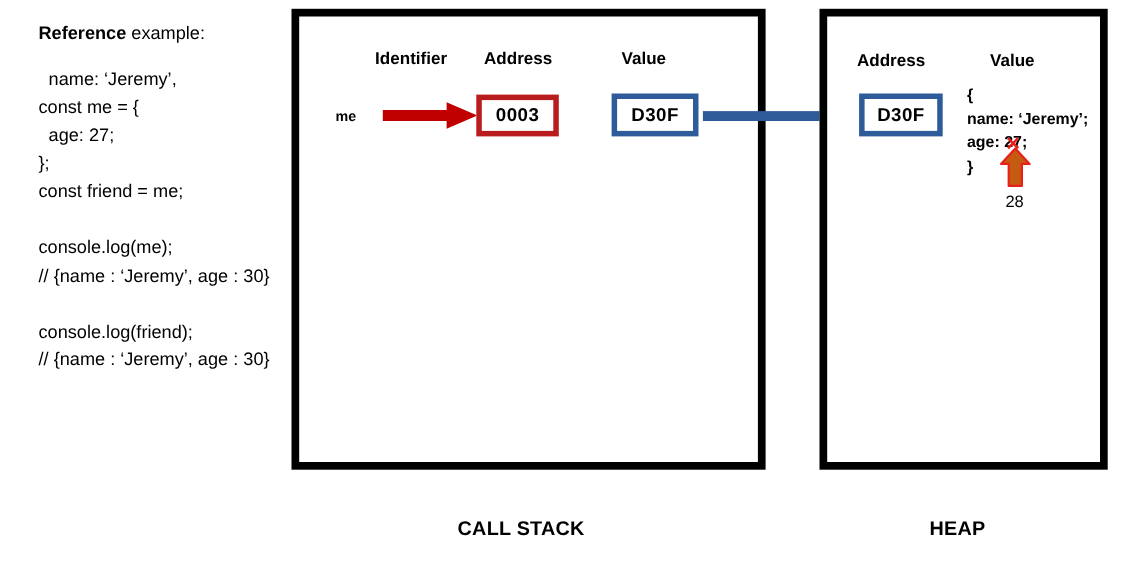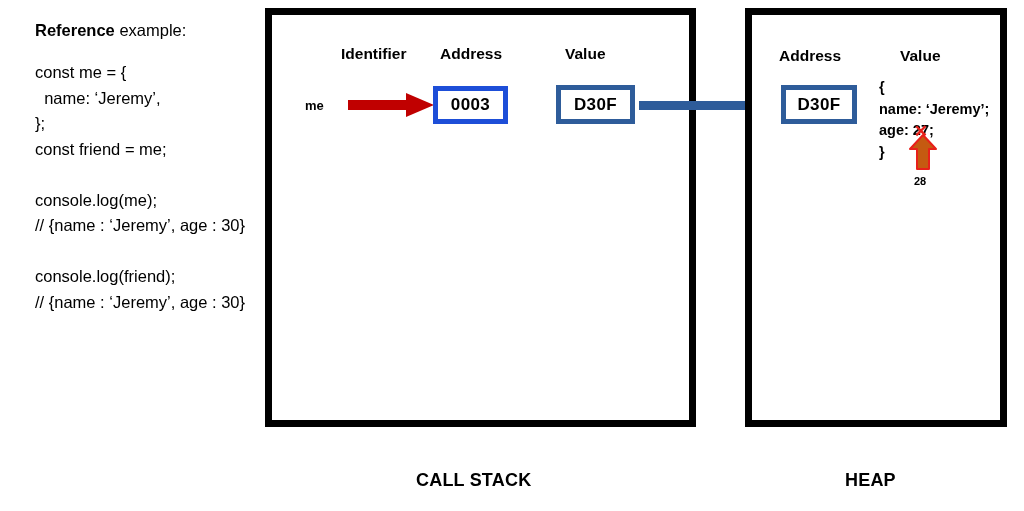--- a/index.html
+++ b/index.html
@@ -106,21 +106,21 @@
     display: flex;
     align-items: center;
     justify-content: center;
     font-size: 17px;
     font-weight: bold;
     letter-spacing: 0.4px;
   }
   #box-address-0003 {
     left: 433px; top: 86px;
     width: 75px; height: 38px;
-    border: 5px solid #1d4ed8;
+    border: 5px solid #b91c1c;
   }
   #box-value-d30f {
     left: 556px; top: 85px;
     width: 79px; height: 39px;
     border: 5px solid #2E5C9A;
   }
   #box-heap-address-d30f {
     left: 781px; top: 85px;
     width: 76px; height: 39px;
     border: 5px solid #2E5C9A;
@@ -160,35 +160,36 @@
     color: #E8201A;
     font-size: 17px;
     font-weight: bold;
     line-height: 1;
     pointer-events: none;
   }
   #heap-new-value {
     position: absolute;
     left: 914px;
     top: 175px;
-    font-size: 11px;
-    font-weight: bold;
+    font-size: 15px;
+    font-weight: normal;
     white-space: nowrap;
   }
 </style>
 </head>
 <body>
 
 <div class="stage">
 
   <div id="code-panel">
     <div id="code-title"><span class="bold">Reference</span><span> example:</span></div>
 
+    <div class="code-line">  name: ‘Jeremy’,</div>
     <div class="code-line">const me = {</div>
-    <div class="code-line">  name: ‘Jeremy’,</div>
+    <div class="code-line">  age: 27;</div>
     <div class="code-line">};</div>
     <div class="code-line">const friend = me;</div>
     <div class="code-line blank"></div>
     <div class="code-line">console.log(me);</div>
     <div class="code-line">// {name : ‘Jeremy’, age : 30}</div>
     <div class="code-line blank"></div>
     <div class="code-line">console.log(friend);</div>
     <div class="code-line">// {name : ‘Jeremy’, age : 30}</div>
   </div>
 

